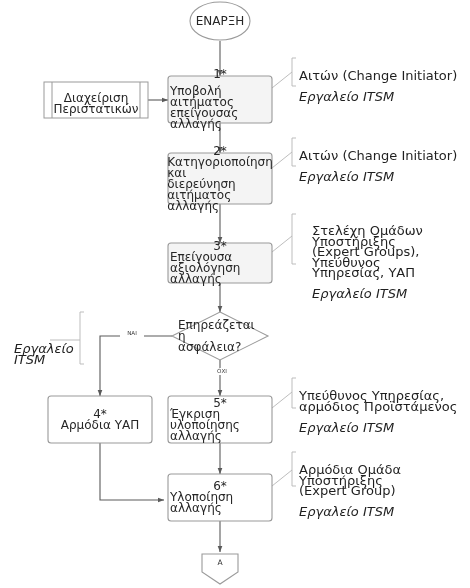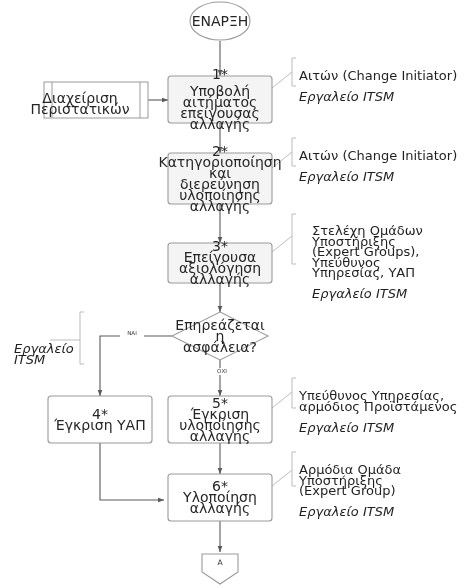--- a/index.html
+++ b/index.html
@@ -7,22 +7,22 @@
     width:470px;height:588px;position:relative;overflow:hidden;
     font-family:"DejaVu Sans","Liberation Sans",sans-serif;
     color:#1a1a1a;
   }
   #flow-svg{position:absolute;left:0;top:0;width:470px;height:588px;}
 
   .node-text{
     position:absolute;
     display:flex;flex-direction:column;
     align-items:center;justify-content:center;
-    text-align:center;
-    font-size:14px;line-height:11px;
+    text-align:left;
+    font-size:12px;line-height:11px;
     color:#262626;
     pointer-events:none;
   }
   .node-text .num{display:block;}
   .node-text .cap{display:block;}
 
   .anno{
     position:absolute;
     font-size:13px;line-height:10.4px;
     color:#1f1f1f;
@@ -116,52 +116,52 @@
   <rect x="168" y="396" width="104" height="47" rx="3" fill="#ffffff" stroke="#9a9a9a" stroke-width="1.1"></rect>
   <rect x="168" y="474" width="104" height="47" rx="3" fill="#ffffff" stroke="#9a9a9a" stroke-width="1.1"></rect>
 
   <polygon points="202,554 238,554 238,572 220,584 202,572" fill="#ffffff" stroke="#9a9a9a" stroke-width="1.1"></polygon>
 </svg>
 
 <div class="node-text" style="left:190px;top:8px;width:60px;height:26px;">
   <span class="cap">ΕΝΑΡΞΗ</span>
 </div>
 
-<div class="node-text" style="left:32px;top:84px;width:96px;height:40px;">
+<div class="node-text" style="left:48px;top:84px;width:96px;height:40px;">
   <span class="cap">Διαχείριση</span>
   <span class="cap">Περιστατικών</span>
 </div>
 
 <div class="node-text" style="left:170px;top:78px;width:100px;height:43px;">
   <span class="num">1*</span>
   <span class="cap" style="white-space:pre-line;margin-top:6px;">Υποβολή αιτήματος
 επείγουσας αλλαγής</span>
 </div>
 
 <div class="node-text" style="left:170px;top:155px;width:100px;height:47px;">
   <span class="num">2*</span>
   <span class="cap" style="white-space:pre-line;">Κατηγοριοποίηση και
-διερεύνηση υλοποίησης
+διερεύνηση αιτήματος
 αλλαγής</span>
 </div>
 
 <div class="node-text" style="left:170px;top:245px;width:100px;height:36px;">
   <span class="num">3*</span>
   <span class="cap" style="white-space:pre-line;">Επείγουσα αξιολόγηση
 αλλαγής</span>
 </div>
 
 <div class="node-text" style="left:178px;top:322px;width:84px;height:28px;">
   <span class="cap" style="white-space:pre-line;">Επηρεάζεται η
 ασφάλεια?</span>
 </div>
 
 <div class="node-text" style="left:50px;top:398px;width:100px;height:43px;">
   <span class="num">4*</span>
-  <span class="cap" style="white-space:pre-line;">Έγκριση ΥΑΠ</span>
+  <span class="cap" style="white-space:pre-line;">Αρμόδια ΥΑΠ</span>
 </div>
 
 <div class="node-text" style="left:170px;top:398px;width:100px;height:43px;">
   <span class="num">5*</span>
   <span class="cap" style="white-space:pre-line;">Έγκριση υλοποίησης
 αλλαγής</span>
 </div>
 
 <div class="node-text" style="left:170px;top:476px;width:100px;height:43px;">
   <span class="num">6*</span>

